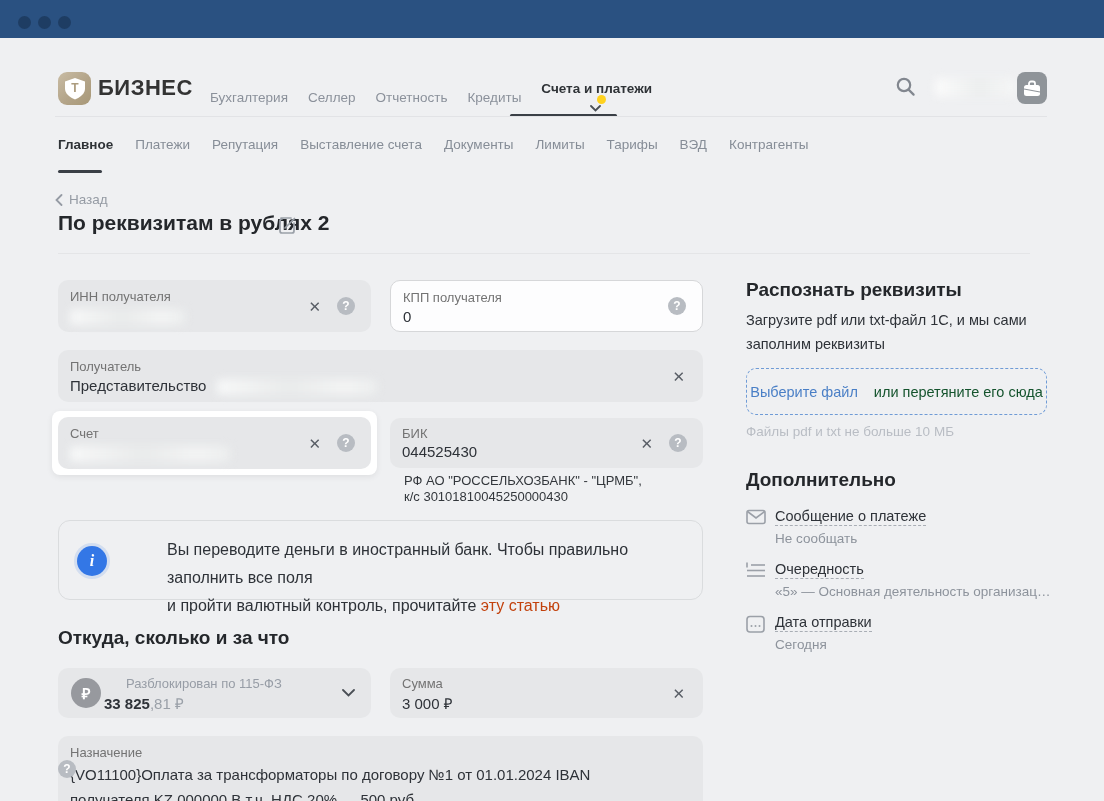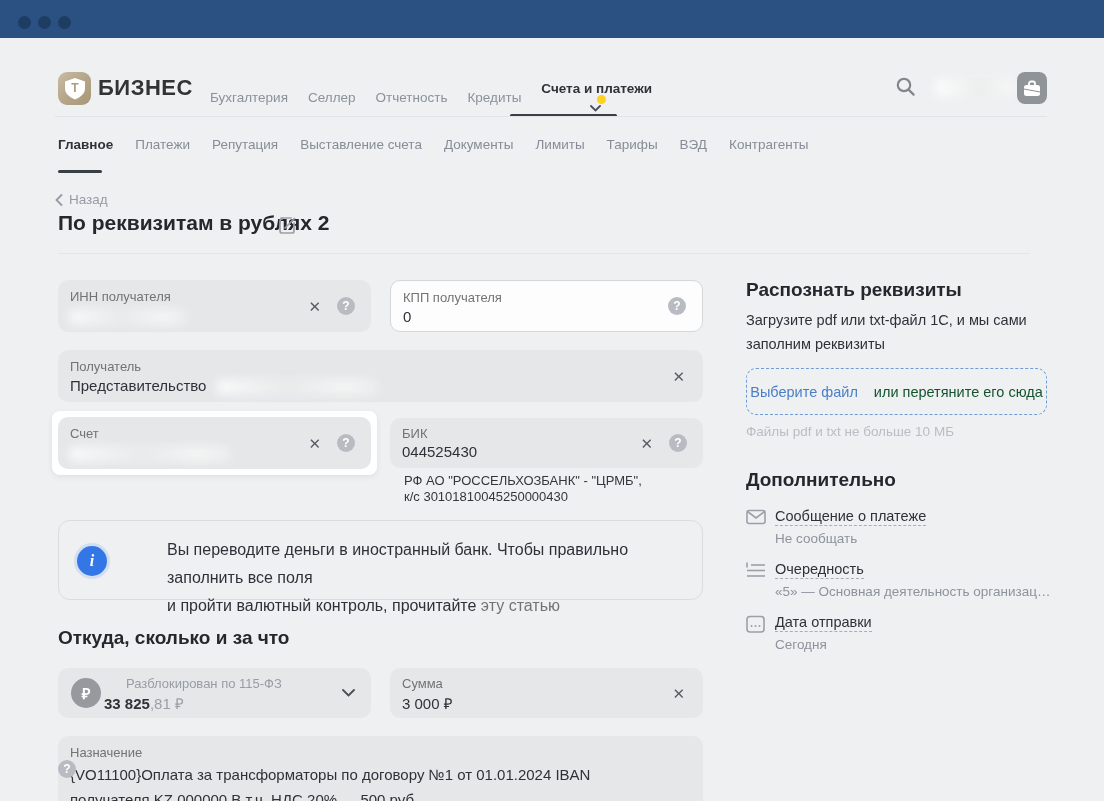--- a/index.html
+++ b/index.html
@@ -63,21 +63,21 @@
   .f-account { left:6px; top:6px; width:313px; }
   .f-bik { left:390px; top:418px; width:313px; }
   .bank-info { position:absolute; left:404px; top:473px; font-size:13px; color:#33373c; line-height:16px; }
 
   
   .info-banner { position:absolute; left:58px; top:520px; width:645px; height:80px; border:1px solid #dadcde; border-radius:12px; }
   .info-ic { position:absolute; left:18px; top:25px; width:30px; height:30px; border-radius:50%; background:#3377e6;
     color:#fff; font-size:16px; font-weight:700; display:flex; align-items:center; justify-content:center;
     box-shadow:0 0 0 3px rgba(51,119,230,.15); font-family:"Liberation Serif", serif; font-style:italic; }
   .info-text { position:absolute; left:68px; top:15px; font-size:16px; color:#2e3238; line-height:28px;margin-left:40px; }
-  .article-link { color:#737373; cursor:pointer; }
+  .article-link { color:#c2410c; cursor:pointer; }
 
   
   .section-title { position:absolute; font-size:19px; font-weight:700; color:#24272b; }
   .st-1 { left:58px; top:627px; }
   .acct-select { position:absolute; left:58px; top:668px; width:313px; height:50px; background:#e6e7e9; border-radius:10px; cursor:pointer; }
   .rub-ic { position:absolute; left:13px; top:10px; width:30px; height:30px; border-radius:50%; background:#97999e;
     color:#fff; font-size:15px; font-weight:700; display:flex; align-items:center; justify-content:center; }
   .acct-select .f-label { position:absolute; left:46px; top:8px; font-size:13px; color:#979da6;margin-left:22px; }
   .acct-select .f-value { position:absolute; left:46px; top:25px; font-size:15px; }
   .val-main { color:#2e3238; font-weight:700; }

